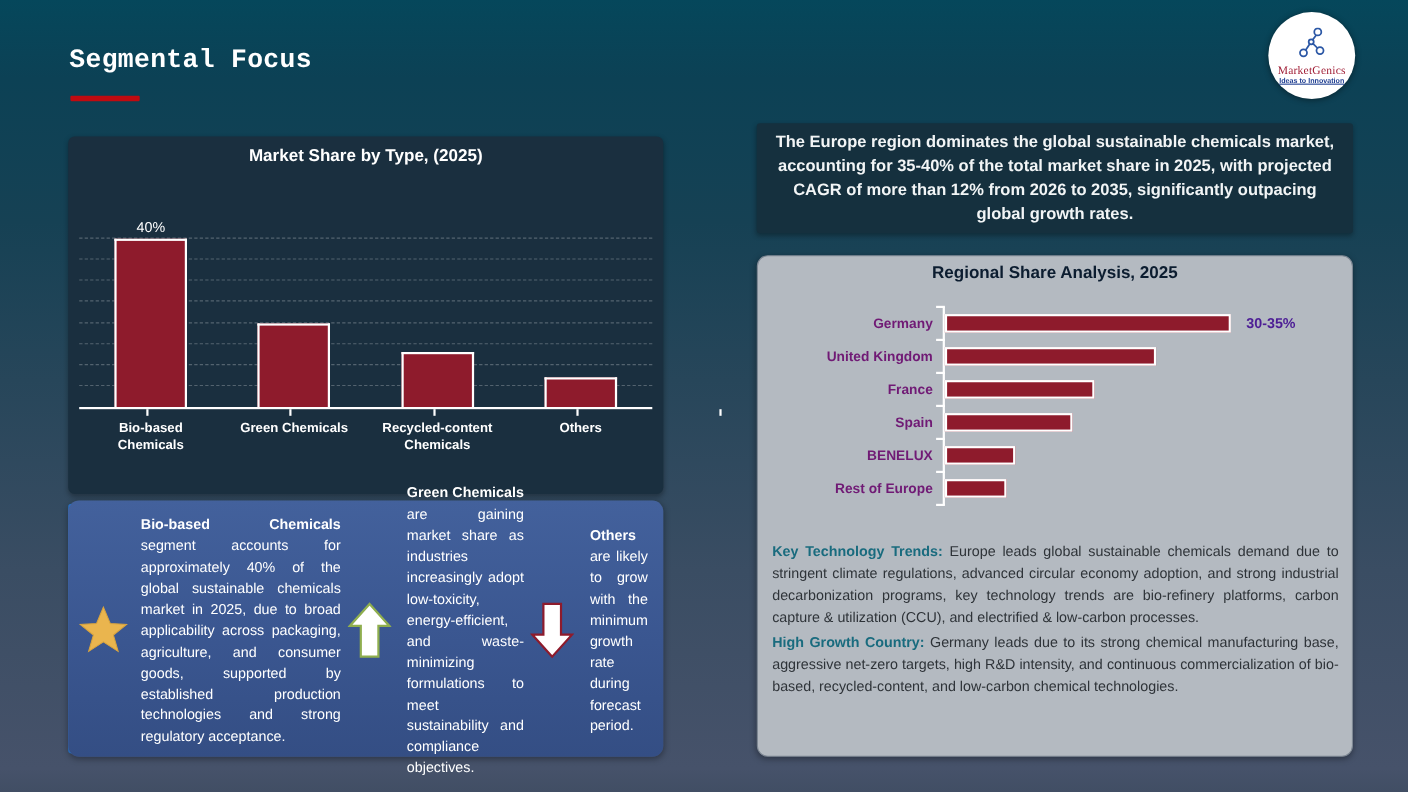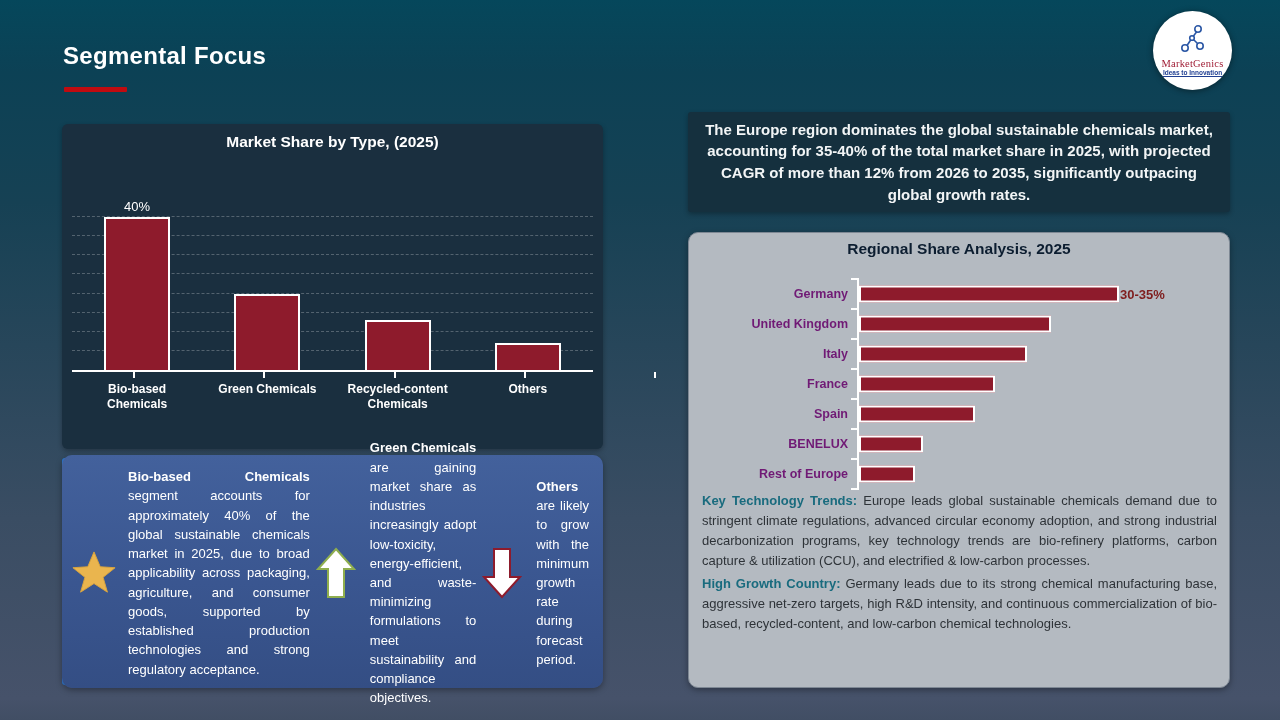--- a/index.html
+++ b/index.html
@@ -9,21 +9,21 @@
     background:#233;
   }
   .slide {
     position:relative; width:1280px; height:720px; overflow:hidden;
     background:linear-gradient(180deg,#05475b 0%,#0c4155 10%,#164154 28%,#27465a 48%,#3a4d63 72%,#46526a 97%,#414e64 100%);
   }
 
   
   .page-title {
     position:absolute; left:63px; top:42px;
-    font-size:24px; font-weight:bold; color:#ffffff; letter-spacing:.3px;
+    font-size:24px; font-weight:bold; color:#ffffff; letter-spacing:.3px;font-family:Liberation Mono, monospace;
   }
   .title-underline {
     position:absolute; left:64px; top:87px; width:63px; height:5px;
     background:#c00b10; border-radius:1px;
   }
   .logo {
     position:absolute; left:1153px; top:11px; width:79px; height:79px;
     background:#ffffff; border-radius:50%;
     box-shadow:0 1px 6px rgba(0,0,0,.45);
     display:flex; flex-direction:column; align-items:center; justify-content:center;
@@ -104,21 +104,21 @@
   }
   .haxis { flex:none; width:2px; height:100%; position:relative; background:#ffffff; }
   .haxis-tick { position:absolute; right:0; width:8px; height:2px; background:#ffffff; }
   .htrack { flex:1; position:relative; height:100%; }
   .hbar {
     position:absolute; left:0; top:50%; transform:translateY(-50%);
     height:17px; background:#8e1b2c; border:2px solid #ffffff;
   }
   .hbar-dlabel {
     position:absolute; top:50%; transform:translateY(-50%);
-    font-size:13px; font-weight:bold; color:#7f1d1d; white-space:nowrap; margin-left:1px;
+    font-size:13px; font-weight:bold; color:#4c1d95; white-space:nowrap; margin-left:14px;
   }
   .regional-notes { position:absolute; left:13px; right:12px; top:258px; }
   .note-para {
     font-size:13px; line-height:1.55; text-align:justify; color:#2e3338; margin-bottom:2px;
   }
   .note-lead { font-weight:bold; color:#196b7e; }
 </style>
 </head>
 <body>
 
@@ -240,29 +240,20 @@
         <div class="hrow">
           <div class="hrow-label">United Kingdom</div>
           <div class="haxis">
             <div class="haxis-tick" style="top: -1px;"></div>
           </div>
           <div class="htrack">
             <div class="hbar" style="width: 53.3333%;"></div>
           </div>
         </div>
         <div class="hrow">
-          <div class="hrow-label">Italy</div>
-          <div class="haxis">
-            <div class="haxis-tick" style="top: -1px;"></div>
-          </div>
-          <div class="htrack">
-            <div class="hbar" style="width: 46.6667%;"></div>
-          </div>
-        </div>
-        <div class="hrow">
           <div class="hrow-label">France</div>
           <div class="haxis">
             <div class="haxis-tick" style="top: -1px;"></div>
           </div>
           <div class="htrack">
             <div class="hbar" style="width: 37.7778%;"></div>
           </div>
         </div>
         <div class="hrow">
           <div class="hrow-label">Spain</div>

